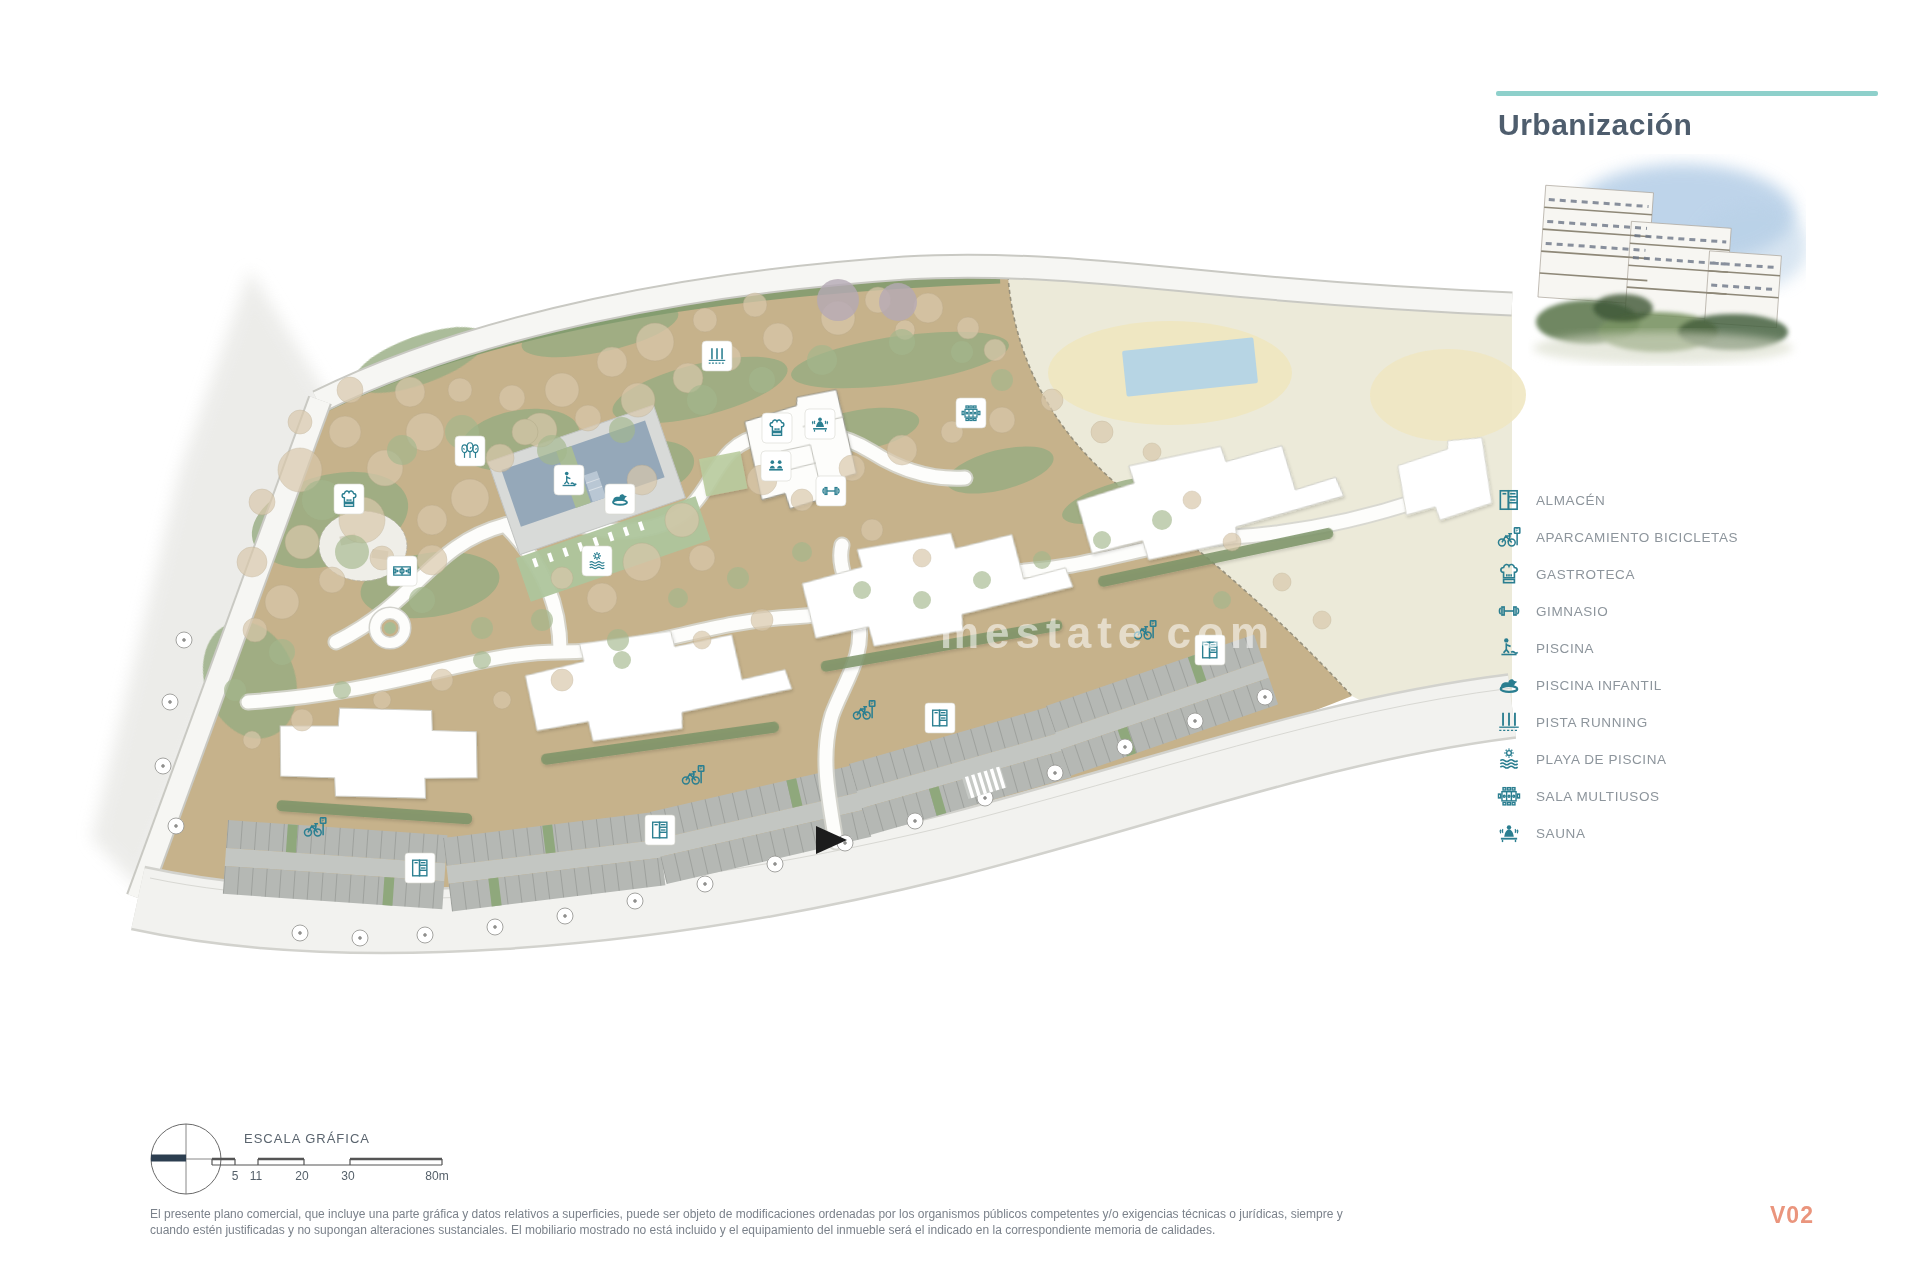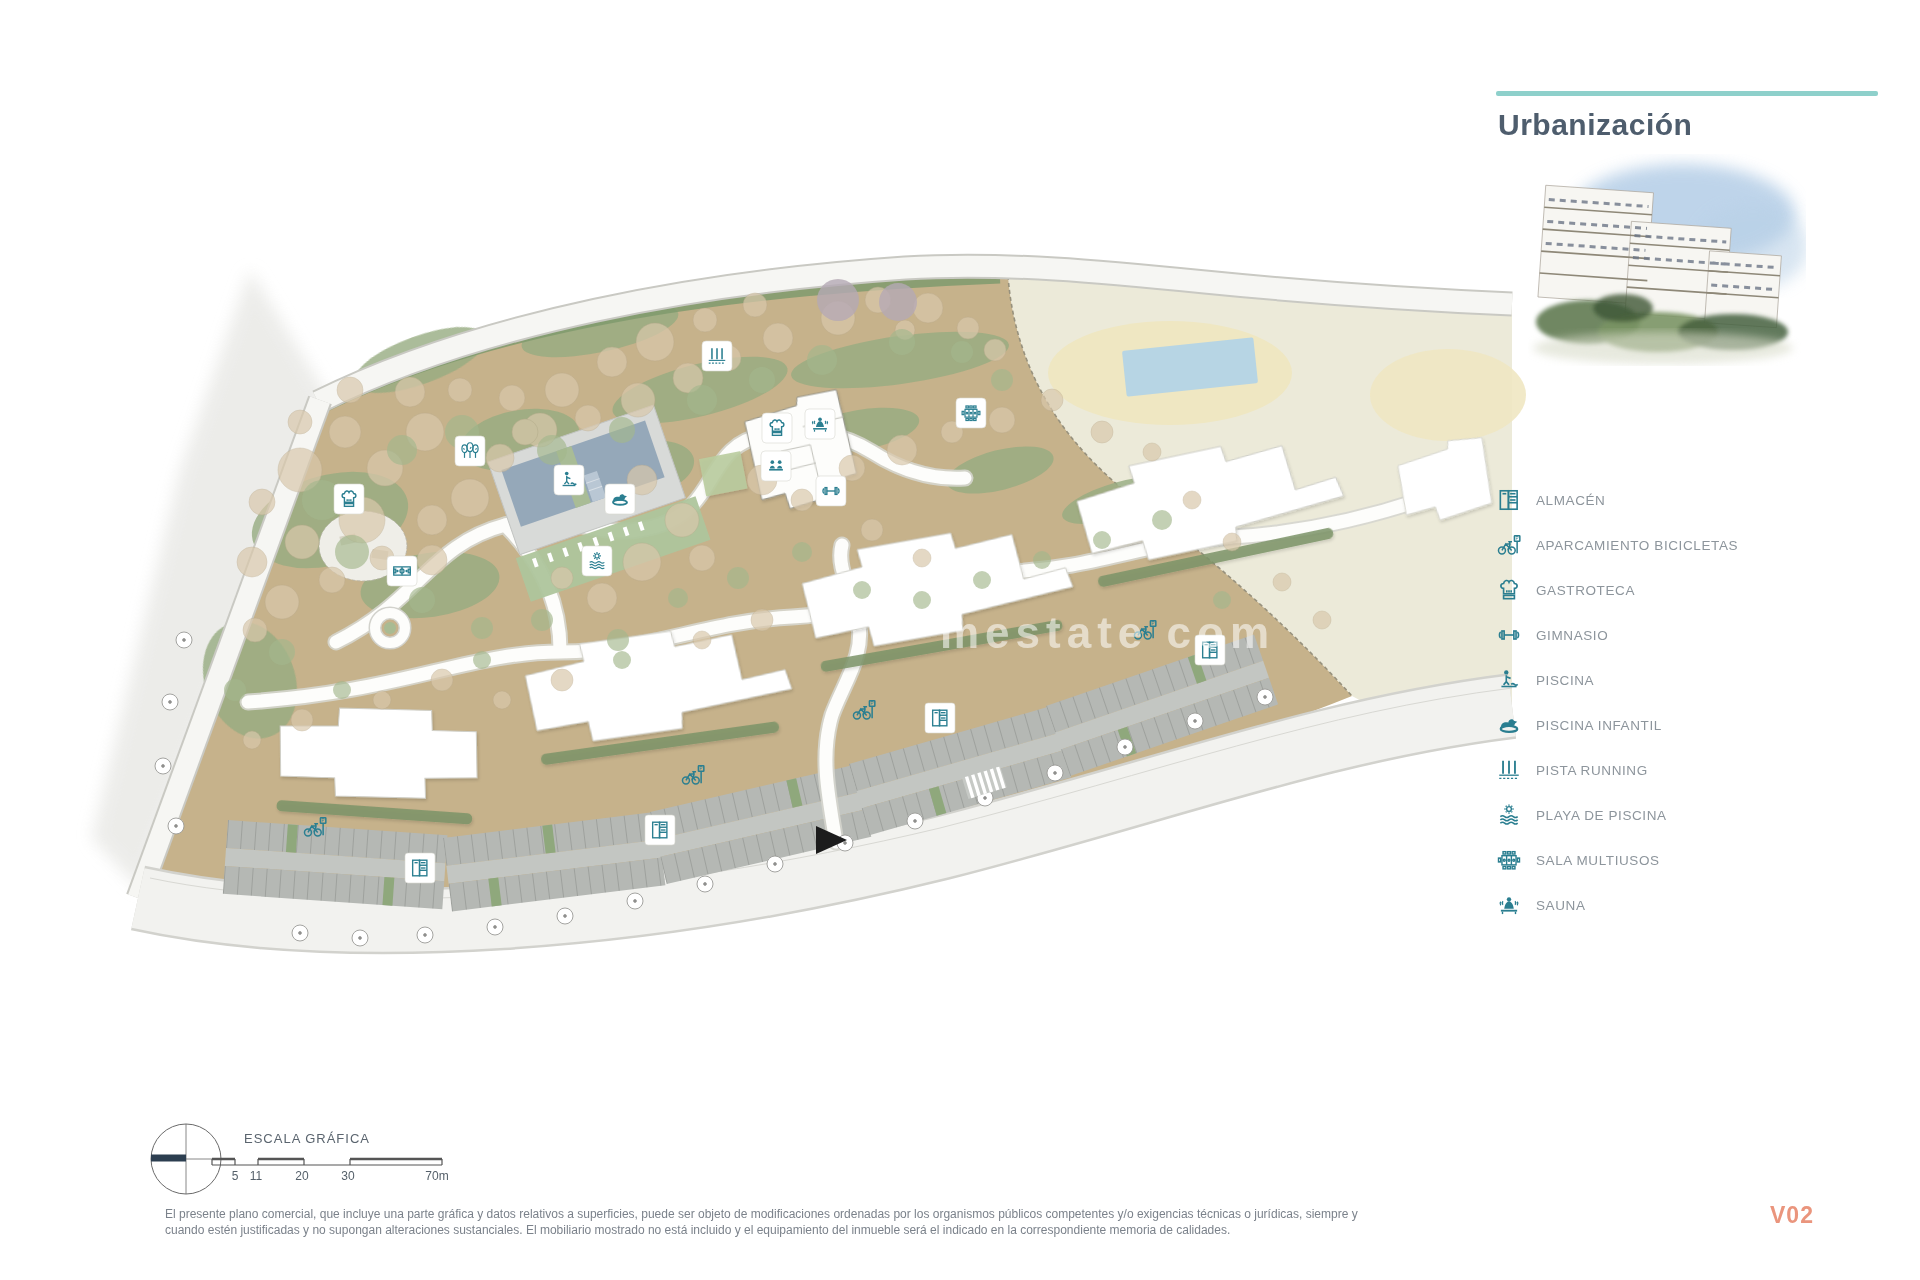--- a/index.html
+++ b/index.html
@@ -4,31 +4,31 @@
 <style>
   html,body{margin:0;padding:0;background:#ffffff;}
   .page{position:relative;width:1920px;height:1280px;background:#ffffff;overflow:hidden;
         font-family:"Liberation Sans", sans-serif;}
   .plan-svg{position:absolute;left:0;top:0;width:1920px;height:1280px;}
   
   .accent-line{position:absolute;left:1496px;top:91px;width:382px;height:5px;background:#8ed0cb;border-radius:2px;}
   .page-title{position:absolute;left:1494px;top:104px;margin:4px;font-size:30px;font-weight:bold;color:#4e5d6d;letter-spacing:.5px;}
   .rendering{position:absolute;left:1528px;top:152px;width:278px;height:214px;}
   .legend{position:absolute;left:1496px;top:487px;width:400px;list-style:none;margin:0;padding:0;
-          display:flex;flex-direction:column;gap:19px;color:#2a7e90;}
+          display:flex;flex-direction:column;gap:11px;color:#2a7e90;}
   .legend li{display:flex;align-items:center;gap:14px;min-height:26px;}
   .licon{width:26px;height:26px;flex:0 0 26px;color:#2a7e90;}
   .legend .lbl{font-size:13.5px;color:#8d959c;letter-spacing:.6px;}
   
   .scale-area{position:absolute;left:150px;top:1118px;width:330px;height:95px;}
   .scale-svg{position:absolute;left:0;top:0;width:330px;height:95px;}
   .scale-title{position:absolute;left:94px;top:13px;font-size:13px;color:#5a646e;letter-spacing:1px;}
   .tick{position:absolute;top:51px;font-size:12px;color:#55606a;transform:translateX(-50%);}
   
-  .disclaimer{position:absolute;left:150px;top:1206px;width:1270px;font-size:12px;line-height:16px;color:#7b828b;margin-left:15px;}
+  .disclaimer{position:absolute;left:150px;top:1206px;width:1270px;font-size:12px;line-height:16px;color:#7b828b;}
   .version{position:absolute;left:1770px;top:1202px;font-size:23px;font-weight:bold;color:#ea957d;letter-spacing:1px;}
   
   .watermark{position:absolute;left:940px;top:608px;font-size:44px;font-weight:bold;
              color:rgba(255,255,255,0.55);letter-spacing:6px;pointer-events:none;}
   svg text{font-family:"Liberation Sans", sans-serif;}
 </style>
 </head>
 <body>
 
 <div class="page">
@@ -715,21 +715,21 @@
       <path d="M62,47 H292"></path>
       <path d="M62,47 V41 M85,47 V41 M108,47 V41 M154,47 V41 M200,47 V41 M292,47 V41"></path>
       <path d="M62,41 H85 M108,41 H154 M200,41 H292" stroke-width="2.5"></path>
     </g>
   </svg>
   <span class="scale-title">ESCALA GRÁFICA</span>
   <span class="tick" style="left:85px">5</span>
   <span class="tick" style="left:106px">11</span>
   <span class="tick" style="left:152px">20</span>
   <span class="tick" style="left:198px">30</span>
-  <span class="tick" style="left:287px">70m</span>
+  <span class="tick" style="left:287px">80m</span>
 </div>
 
 <div class="disclaimer">
   <div>El presente plano comercial, que incluye una parte gráfica y datos relativos a superficies, puede ser objeto de modificaciones ordenadas por los organismos públicos competentes y/o exigencias técnicas o jurídicas, siempre y</div>
   <div>cuando estén justificadas y no supongan alteraciones sustanciales. El mobiliario mostrado no está incluido y el equipamiento del inmueble será el indicado en la correspondiente memoria de calidades.</div>
 </div>
 <div class="version">V02</div>
 
 </div>
 

